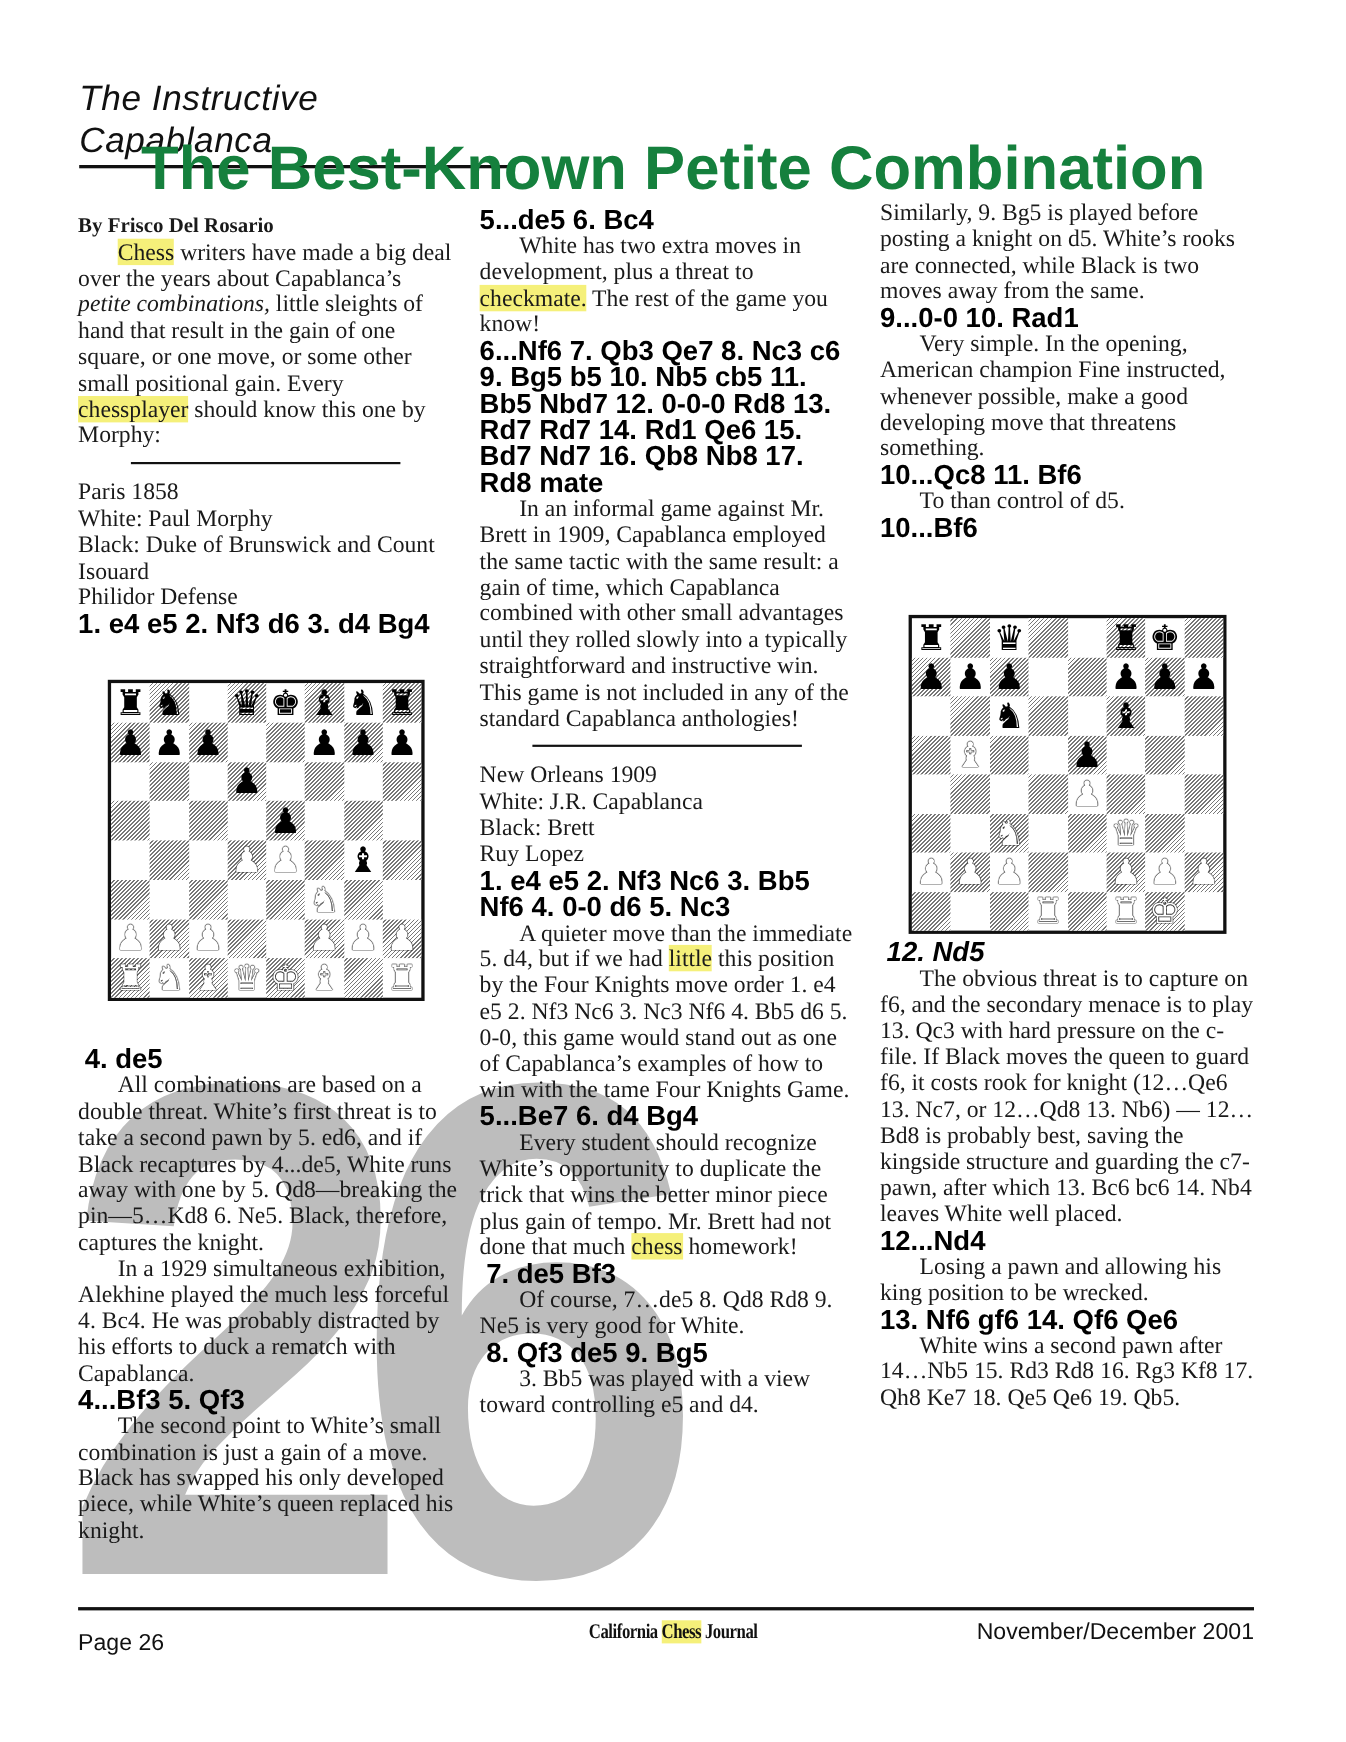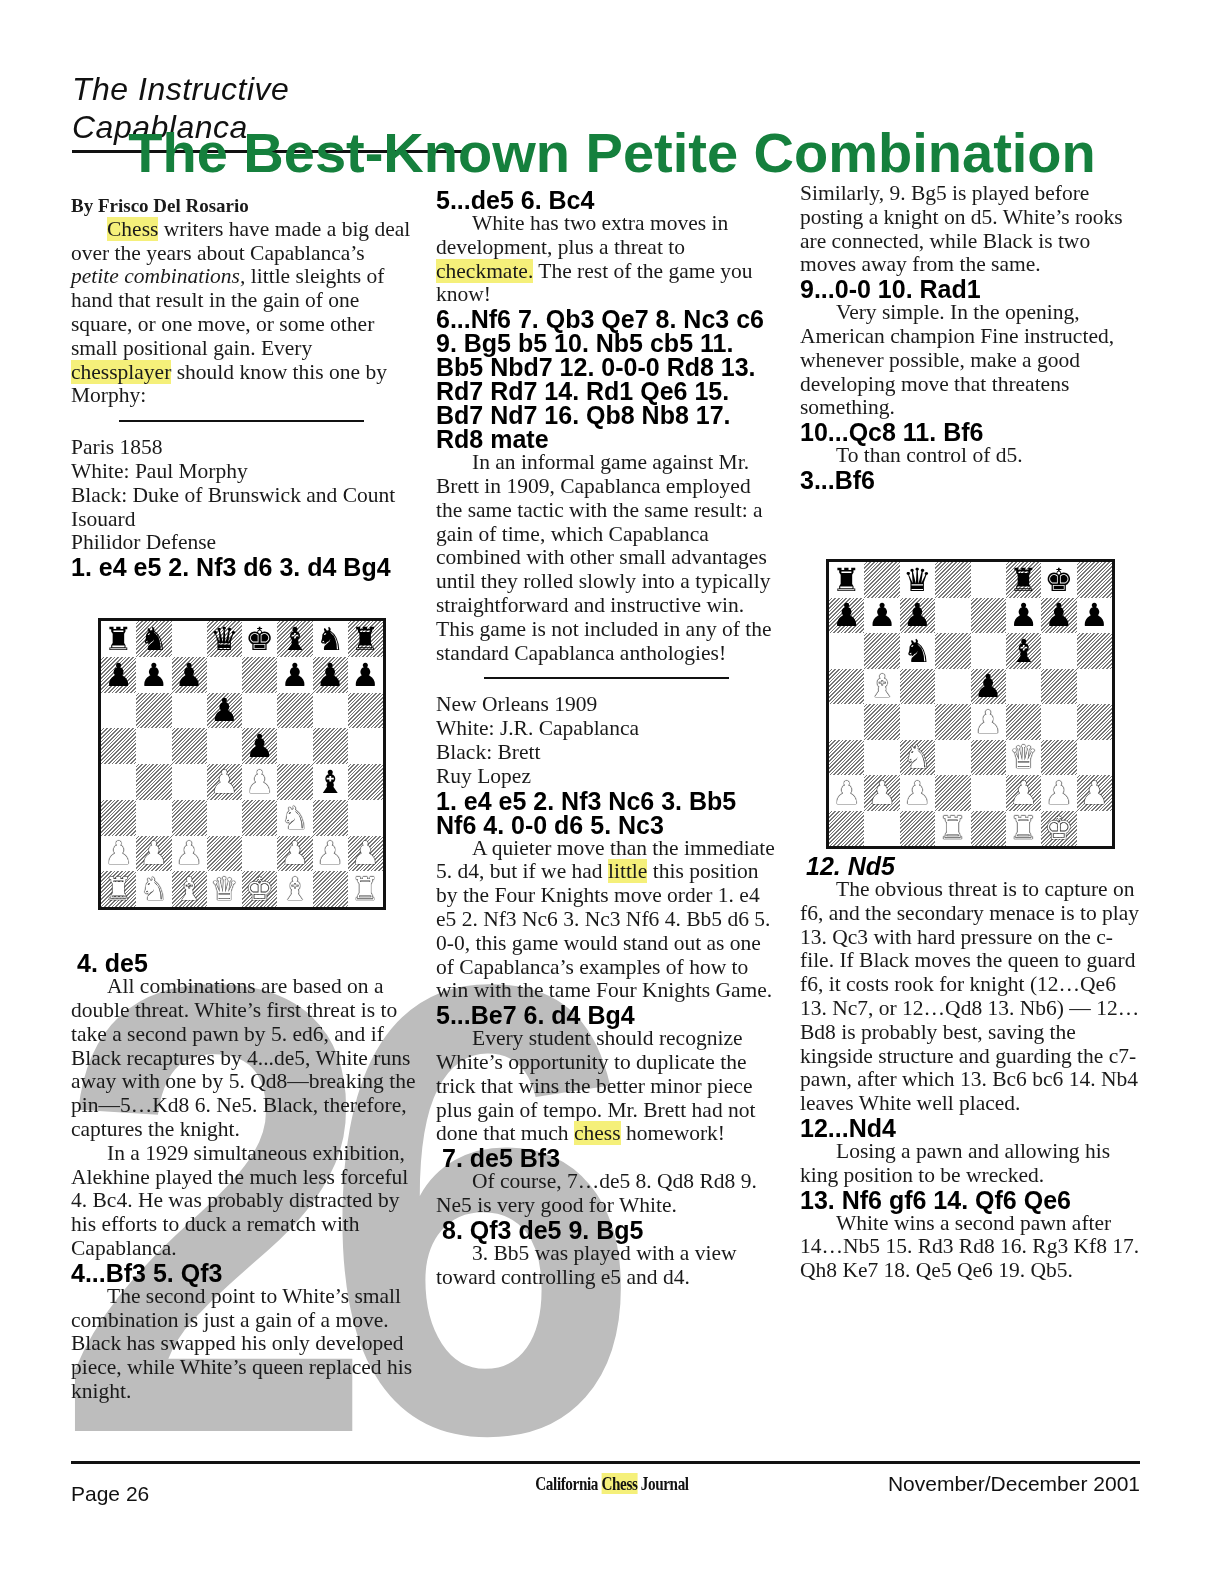--- a/index.html
+++ b/index.html
@@ -217,21 +217,21 @@
   <p class="move" style="padding-left:6px;">8. Qf3 de5 9. Bg5</p>
   <p class="ind">3. Bb5 was played with a view toward controlling e5 and d4.</p>
 </div>
 
 <div class="col col3">
   <p>Similarly, 9. Bg5 is played before posting a knight on d5. White’s rooks are connected, while Black is two moves away from the same.</p>
   <p class="move">9...0-0 10. Rad1</p>
   <p class="ind">Very simple. In the opening, American champion Fine instructed, whenever possible, make a good developing move that threatens something.</p>
   <p class="move">10...Qc8 11. Bf6</p>
   <p class="ind">To than control of d5.</p>
-  <p class="move">3...Bf6</p>
+  <p class="move">10...Bf6</p>
   <div style="height:362px;"></div>
   <p class="move" style="padding-left:6px;font-style:italic;">12. Nd5</p>
   <p class="ind">The obvious threat is to capture on f6, and the secondary menace is to play 13. Qc3 with hard pressure on the c-file. If Black moves the queen to guard f6, it costs rook for knight (12…Qe6 13. Nc7, or 12…Qd8 13. Nb6) — 12…Bd8 is probably best, saving the kingside structure and guarding the c7-pawn, after which 13. Bc6 bc6 14. Nb4 leaves White well placed.</p>
   <p class="move">12...Nd4</p>
   <p class="ind">Losing a pawn and allowing his king position to be wrecked.</p>
   <p class="move">13. Nf6 gf6 14. Qf6 Qe6</p>
   <p class="ind">White wins a second pawn after 14…Nb5 15. Rd3 Rd8 16. Rg3 Kf8 17. Qh8 Ke7 18. Qe5 Qe6 19. Qb5.</p>
 </div>
 
 <div class="board board2" id="board2">

